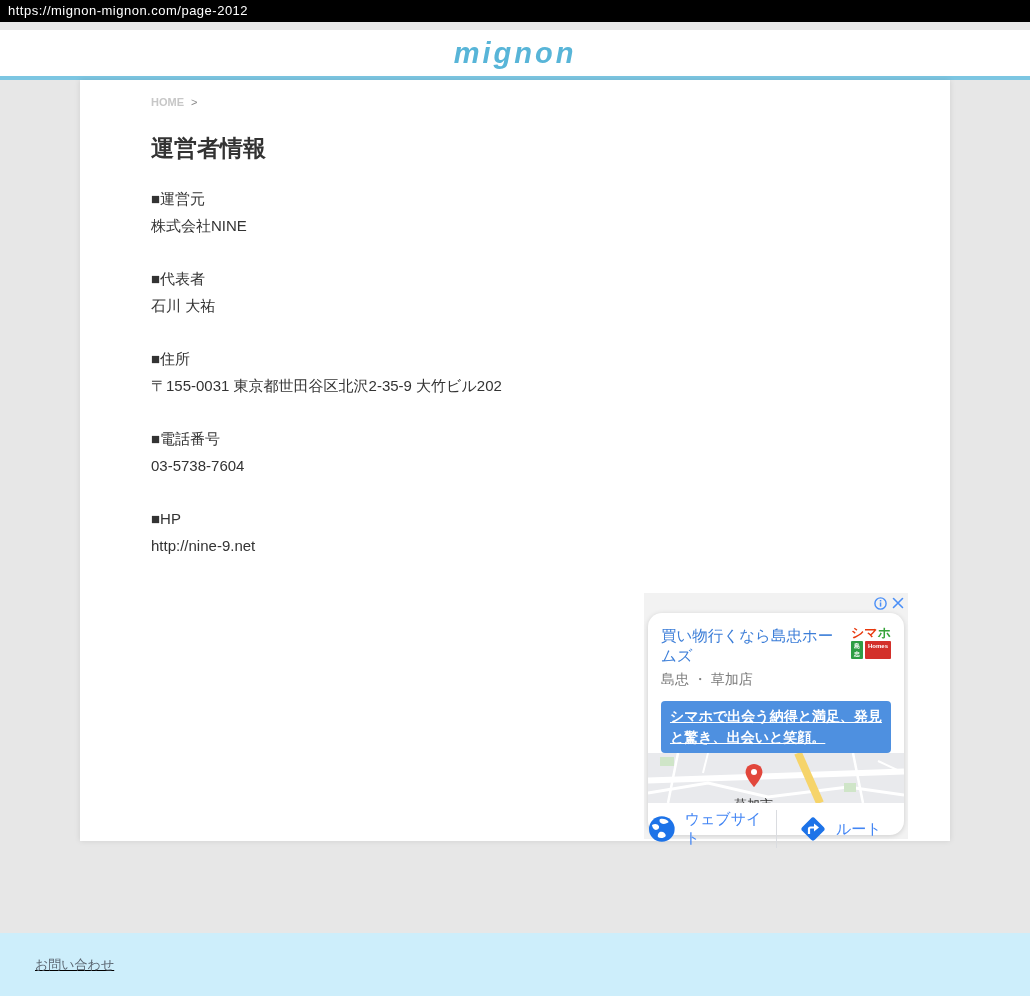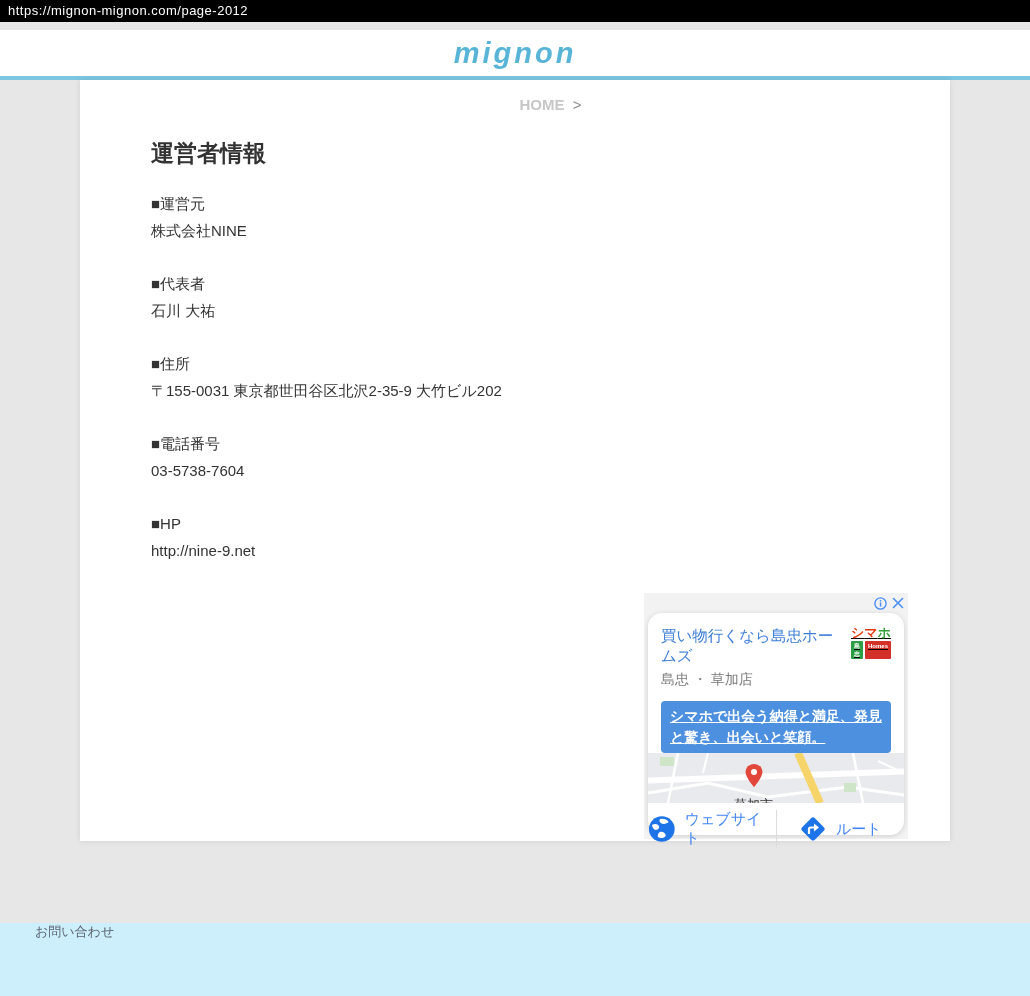--- a/index.html
+++ b/index.html
@@ -16,39 +16,39 @@
   .site-header{height:46px;background:#fff;display:flex;align-items:center;justify-content:center;}
   .site-logo{font-size:29px;font-style:italic;font-weight:bold;color:#58b5d8;letter-spacing:3px;text-align:right;}
   .blue-line{height:4px;background:#7cc6e2;}
   
   .main{position:relative;height:860px;background:#e7e7e7;}
   .content{
     position:absolute;left:80px;top:0;width:870px;height:761px;background:#fff;
     box-shadow:0 0 6px rgba(0,0,0,0.10);
     box-sizing:border-box;padding:16px 0 0 71px;
   }
-  .breadcrumb{font-size:15px;color:#c7c7c7;font-weight:bold;text-align:center;}
+  .breadcrumb{font-size:11px;color:#c7c7c7;font-weight:bold;}
   .breadcrumb .sep{color:#8a8a8a;font-weight:normal;margin-left:4px;}
   .page-title{margin:25px 0 0 0;font-size:23px;font-weight:bold;color:#333;}
   .sections{margin-top:21px;font-size:15px;color:#333;line-height:27px;}
   .sections p{margin:0 0 26px 0;}
   
   .ad-container{
     position:absolute;left:644px;top:513px;width:264px;height:246px;
     background:#f2f2f2;
   }
   .ad-topbar{height:16px;display:flex;justify-content:flex-end;align-items:center;padding:2px 4px 0 0;gap:5px;}
   .ad-topbar svg{display:block;cursor:pointer;}
   .ad-card{
     margin:2px auto 0 auto;width:256px;height:222px;background:#fff;border-radius:14px;
     box-shadow:0 1px 5px rgba(0,0,0,0.15);box-sizing:border-box;padding:13px 13px 0 13px;
   }
   .ad-title-row{display:flex;justify-content:space-between;}
   .ad-title{font-size:15.5px;color:#3c7ed8;line-height:20px;width:188px;cursor:pointer;}
-  .ad-logo{width:40px;text-align:left;text-decoration:underline;}
+  .ad-logo{width:40px;text-align:left;}
   .ad-logo-text{font-size:13px;font-weight:bold;line-height:13px;letter-spacing:0px;white-space:nowrap;}
   .ad-logo-text .c1{color:#e8380d;}
   .ad-logo-text .c2{color:#e8380d;}
   .ad-logo-text .c3{color:#36a33a;}
   .ad-logo-badges{display:flex;gap:2px;margin-top:2px;justify-content:center;}
   .badge{font-size:6px;line-height:8px;color:#fff;border-radius:1px;padding:1px 3px;font-weight:bold;}
   .badge.green{background:#2e9e44;}
   .badge.red{background:#d3302a;}
   .ad-subtitle{font-size:14px;color:#7b7b7b;margin-top:5px;}
   .ad-banner{
@@ -57,21 +57,21 @@
   }
   .ad-map{position:relative;margin:0 -13px;height:50px;overflow:hidden;cursor:pointer;}
   .ad-map svg{display:block;}
   .map-center{position:absolute;left:86px;top:11px;display:flex;align-items:center;gap:8px;flex-direction:column;}
   .map-label{font-size:13px;color:#333;}
   .ad-buttons{height:52px;display:flex;align-items:center;margin:0 -13px;}
   .ad-btn{flex:1;display:flex;align-items:center;justify-content:center;gap:9px;cursor:pointer;}
   .ad-btn span{font-size:15px;color:#4285f4;}
   .btn-divider{width:1px;height:38px;background:#dadce0;}
   
-  .footer{position:absolute;left:0;bottom:0;width:1030px;height:73px;background:#cdeefb;display:flex;align-items:flex-start;}
+  .footer{position:absolute;left:0;bottom:0;width:1030px;height:63px;background:#cdeefb;display:flex;align-items:center;text-decoration:underline;}
   .footer-contact{margin-left:35px;font-size:13px;color:#5a6570;cursor:pointer;}
 </style>
 </head>
 <body>
 
 <div class="url-bar">
   <span>https://mignon-mignon.com/page-2012</span>
 </div>
 <div class="gray-strip"></div>
 

